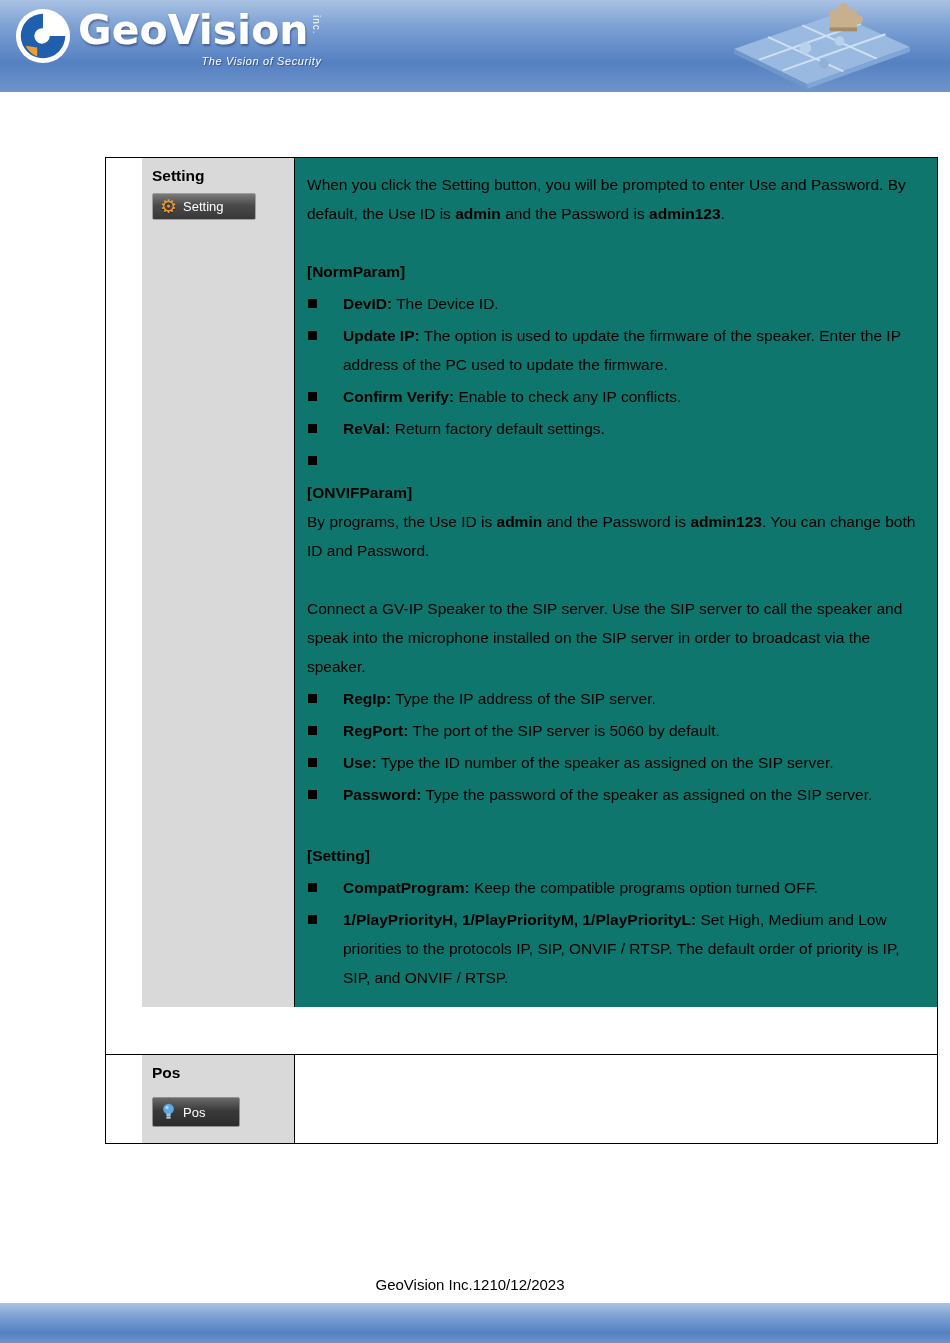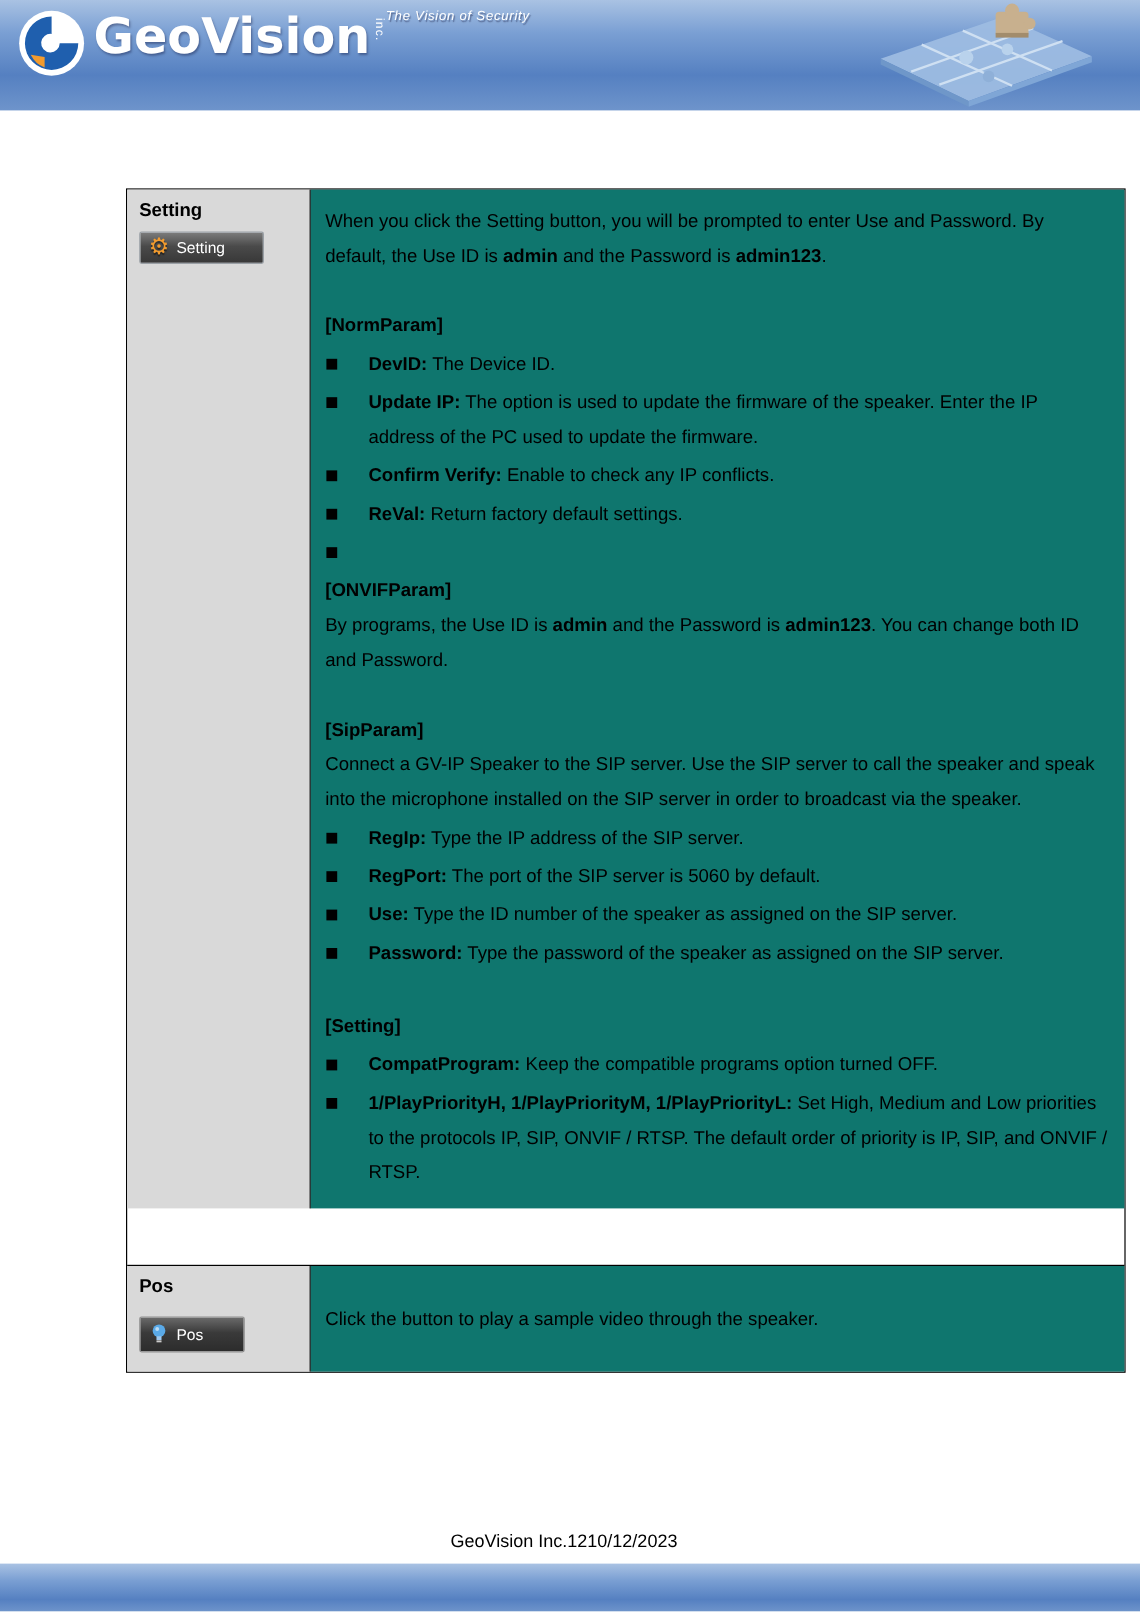--- a/index.html
+++ b/index.html
@@ -14,21 +14,21 @@
   }
 
   
   .banner {
     position: absolute; top: 0; left: 0;
     width: 950px; height: 92px;
     background: linear-gradient(180deg, #a9c2e3 0%, #7a9fd3 30%, #5580c1 68%, #6e94cb 100%);
   }
   .logo { position: absolute; left: 14px; top: 7px; display: flex; align-items: flex-start; gap: 6px; }
   .logo-mark { width: 58px; height: 58px; }
-  .logo-text-col { display: flex; flex-direction: row; }
+  .logo-text-col { display: flex; flex-direction: column; }
   .logo-line { display: flex; align-items: flex-start; }
   .logo-text {
     font-family: "DejaVu Sans", sans-serif;
     font-size: 41px; font-weight: bold; color: #fff; line-height: 1.15;
     text-shadow: 1px 2px 2px rgba(0,0,40,.35);
   }
   .logo-inc {
     font-size: 10px; color: #fff; writing-mode: vertical-rl;
     margin-top: 8px; margin-left: 2px; letter-spacing: 1px;
   }
@@ -37,21 +37,21 @@
     text-align: right; margin-top: 1px; letter-spacing: .6px;
     text-shadow: 1px 1px 1px rgba(0,0,40,.4);
   }
   .puzzle { position: absolute; right: 28px; top: 2px; width: 210px; height: 88px; }
 
   
   .doc-table {
     position: absolute; left: 105px; top: 157px; width: 833px;
     border: 1px solid #000;
   }
-  .row { display: grid; grid-template-columns: 153px 1fr; }
+  .row { display: grid; grid-template-columns: 153px 1fr; padding-left: 36px; }
   .row + .row { border-top: 1px solid #000; margin-top: 47px; }
   .cell-left {
     background: #d9d9d9;
     border-right: 1px solid #000;
     padding: 9px 10px;
   }
   .cell-right {
     padding: 12px 14px 12px 12px;
     font-size: 15.5px; line-height: 29px;
     background: #0f766e;
@@ -174,21 +174,20 @@
               <span class="marker"></span>
               <span class="bullet-body"><span class="b">ReVal:</span><span> Return factory default settings.</span></span>
             </div>
             <div class="bullet">
               <span class="marker"></span>
               <span class="bullet-body"></span>
             </div>
             <div class="hdr">[ONVIFParam]</div>
             <div class="para"><span>By programs, the Use ID is </span><span class="b">admin</span><span> and the Password is </span><span class="b">admin123</span><span>. You can change both ID and Password.</span></div>
             <div class="gap"></div>
-            <div class="hdr">[SipParam]</div>
             <div class="para"><span>Connect a GV-IP Speaker to the SIP server. Use the SIP server to call the speaker and speak into the microphone installed on the SIP server in order to broadcast via the speaker.</span></div>
             <div class="bullet">
               <span class="marker"></span>
               <span class="bullet-body"><span class="b">RegIp:</span><span> Type the IP address of the SIP server.</span></span>
             </div>
             <div class="bullet">
               <span class="marker"></span>
               <span class="bullet-body"><span class="b">RegPort:</span><span> The port of the SIP server is 5060 by default.</span></span>
             </div>
             <div class="bullet">
@@ -219,23 +218,20 @@
         <div class="pos-button">
           <svg class="bulb" viewBox="0 0 13 18">
             <circle cx="6.5" cy="6" r="5.3" fill="#5aaae8"></circle>
             <circle cx="5" cy="4.5" r="1.6" fill="#bcdcf5"></circle>
             <path d="M4.4 10.6 h4.2 v3 h-4.2 z" fill="#9fc9ef"></path>
             <rect x="4.4" y="14" width="4.2" height="1.6" fill="#cccccc"></rect>
           </svg>
           <span class="btn-text">Pos</span>
         </div>
       </div>
-      <div class="cell-right cell-right-center">
-        <div class="para">Click the button to play a sample video through the speaker.</div>
-      </div>
     </div>
 
   </section>
 
   <div class="footer-row">
     <span>GeoVision Inc.</span>
     <span>12</span>
     <span>10/12/2023</span>
   </div>
   <div class="bottom-bar"></div>

